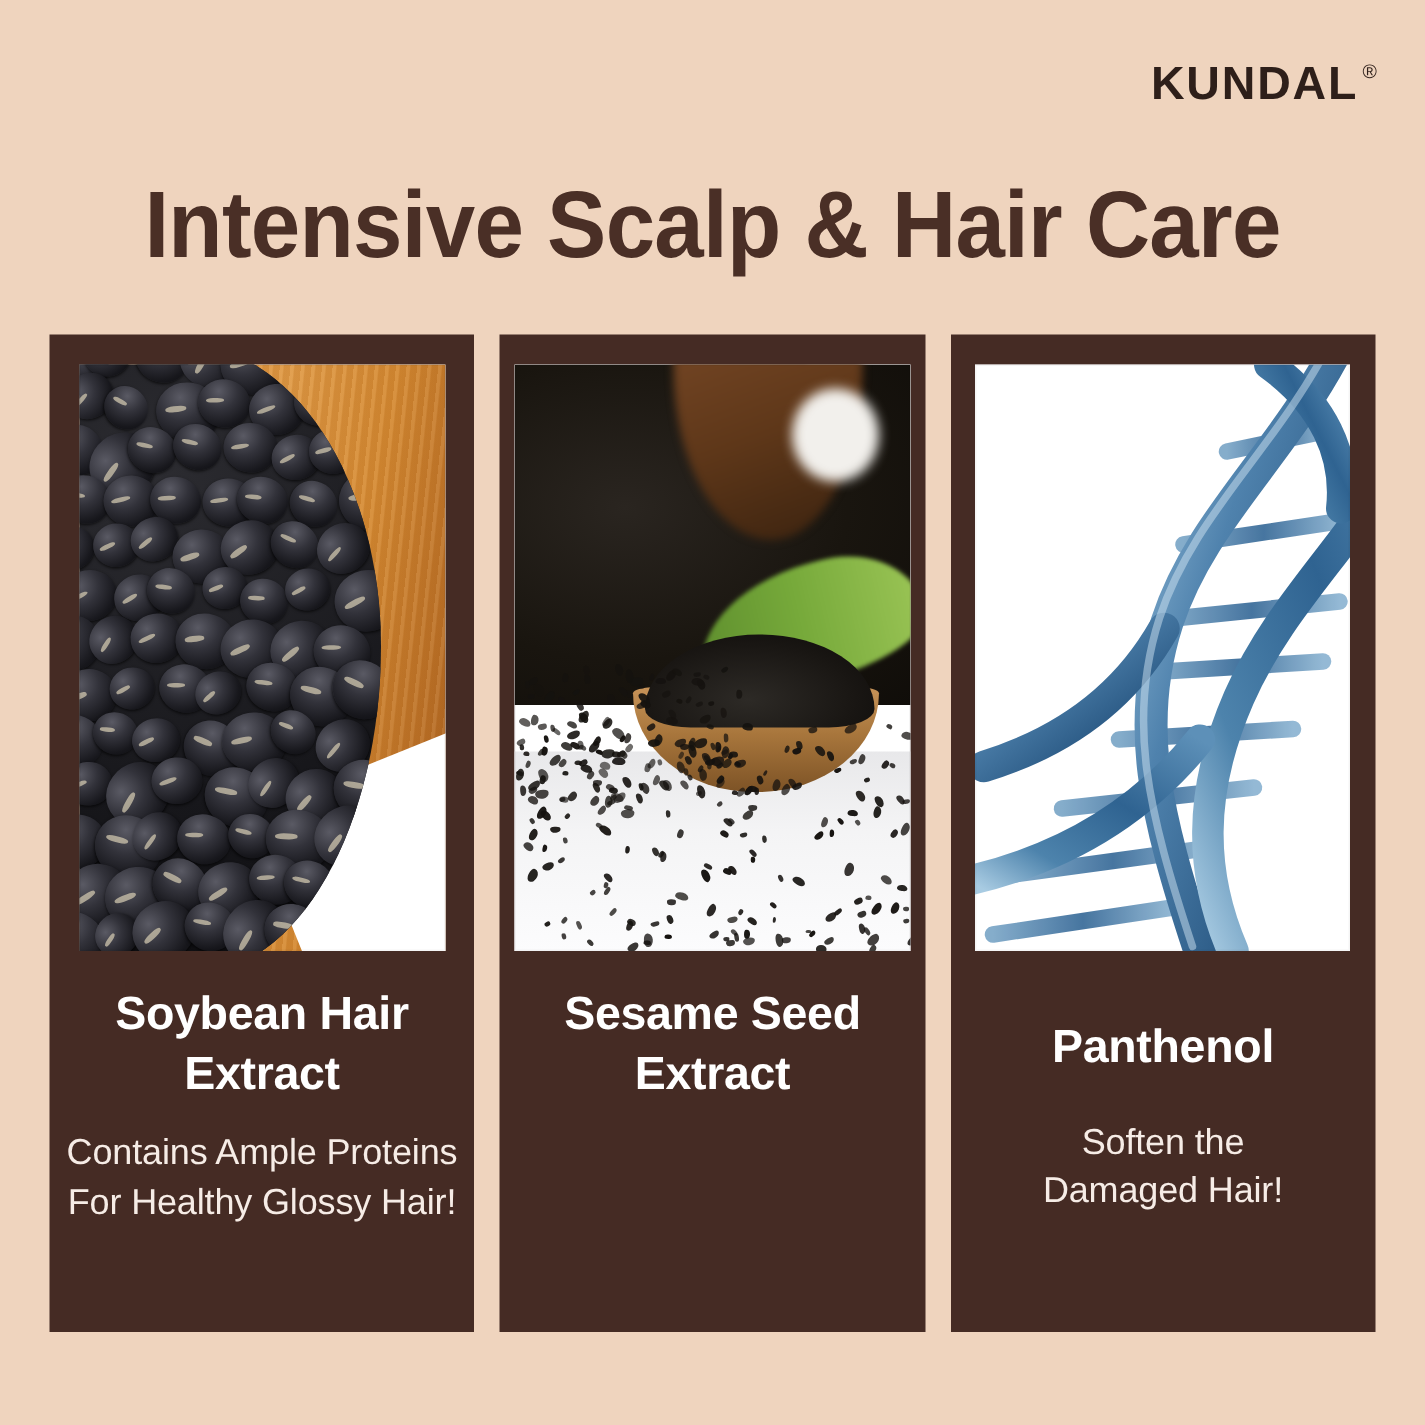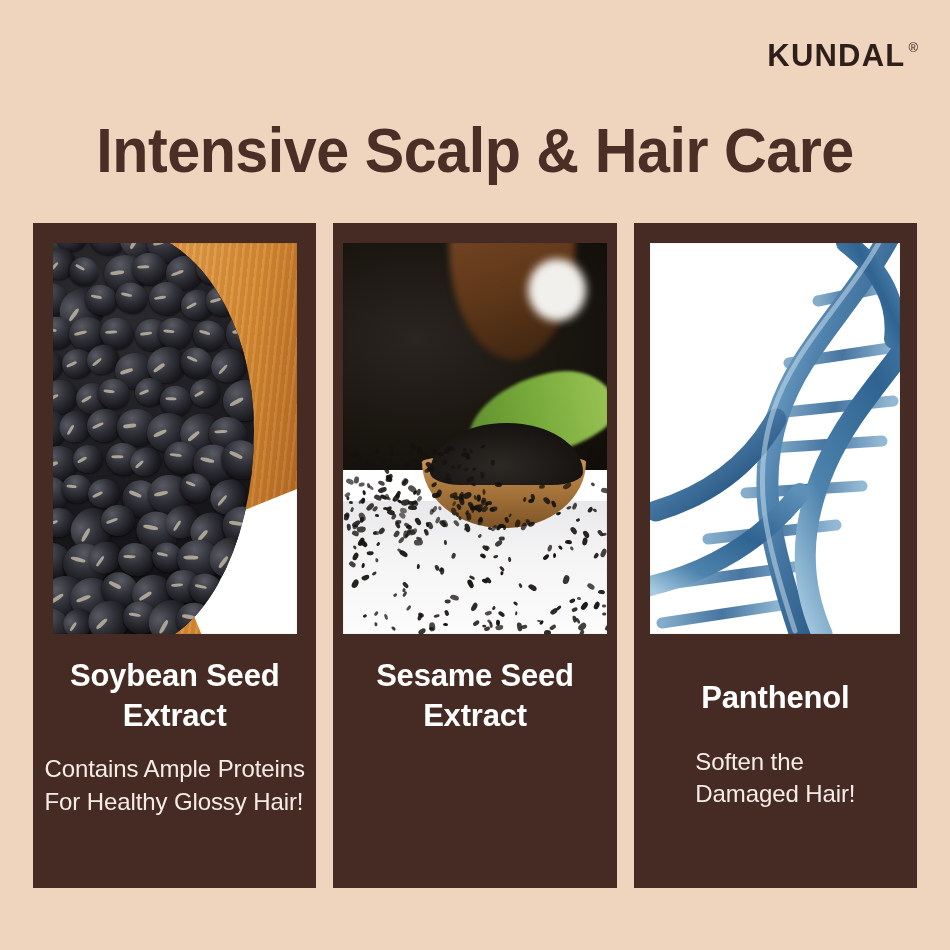--- a/index.html
+++ b/index.html
@@ -103,21 +103,21 @@
     text-align: center;
     margin: 0 0 18px 0;
     white-space: pre-line;
     letter-spacing: -0.2px;
   }
   .card-title.single { margin-top: 22px; margin-bottom: 28px; }
   .card-desc {
     color: #f6ece6;
     font-size: 24px;
     line-height: 1.36;
-    text-align: left;
+    text-align: center;
     margin: 0;
     white-space: pre-line;
     letter-spacing: -0.1px;
   }
 
   
   .soy-wood {
     position: absolute;
     inset: 0;
     background:
@@ -328,21 +328,21 @@
           <div class="bean" style="width: 30.4167px; height: 27.9833px; left: 24.7294px; top: 380.369px; transform: rotate(-40.6561deg);"></div>
           <div class="bean" style="width: 42.4094px; height: 39.0167px; left: 49.4871px; top: 372.471px; transform: rotate(-27.2203deg);"></div>
           <div class="bean" style="width: 34.4985px; height: 31.7386px; left: 84.1273px; top: 373.148px; transform: rotate(25.9677deg);"></div>
           <div class="bean" style="width: 43.8019px; height: 40.2977px; left: 108.886px; top: 372.379px; transform: rotate(-43.9336deg);"></div>
           <div class="bean" style="width: 38.2398px; height: 35.1806px; left: 137.511px; top: 373.846px; transform: rotate(25.6751deg);"></div>
           <div class="bean" style="width: 44.4962px; height: 40.9365px; left: 166.295px; top: 373.549px; transform: rotate(-14.9382deg);"></div>
         </div>
       <div class="photo-frame-shadow"></div>
     </div>
     <div class="card-text">
-      <div class="card-title">Soybean Seed
+      <div class="card-title">Soybean Hair
 Extract</div>
       <div class="card-desc">Contains Ample Proteins
 For Healthy Glossy Hair!</div>
     </div>
   </div>
 
   <div class="card">
     <div class="photo">
       <div class="ses-bg"></div>
       <div class="ses-skyright"></div>

